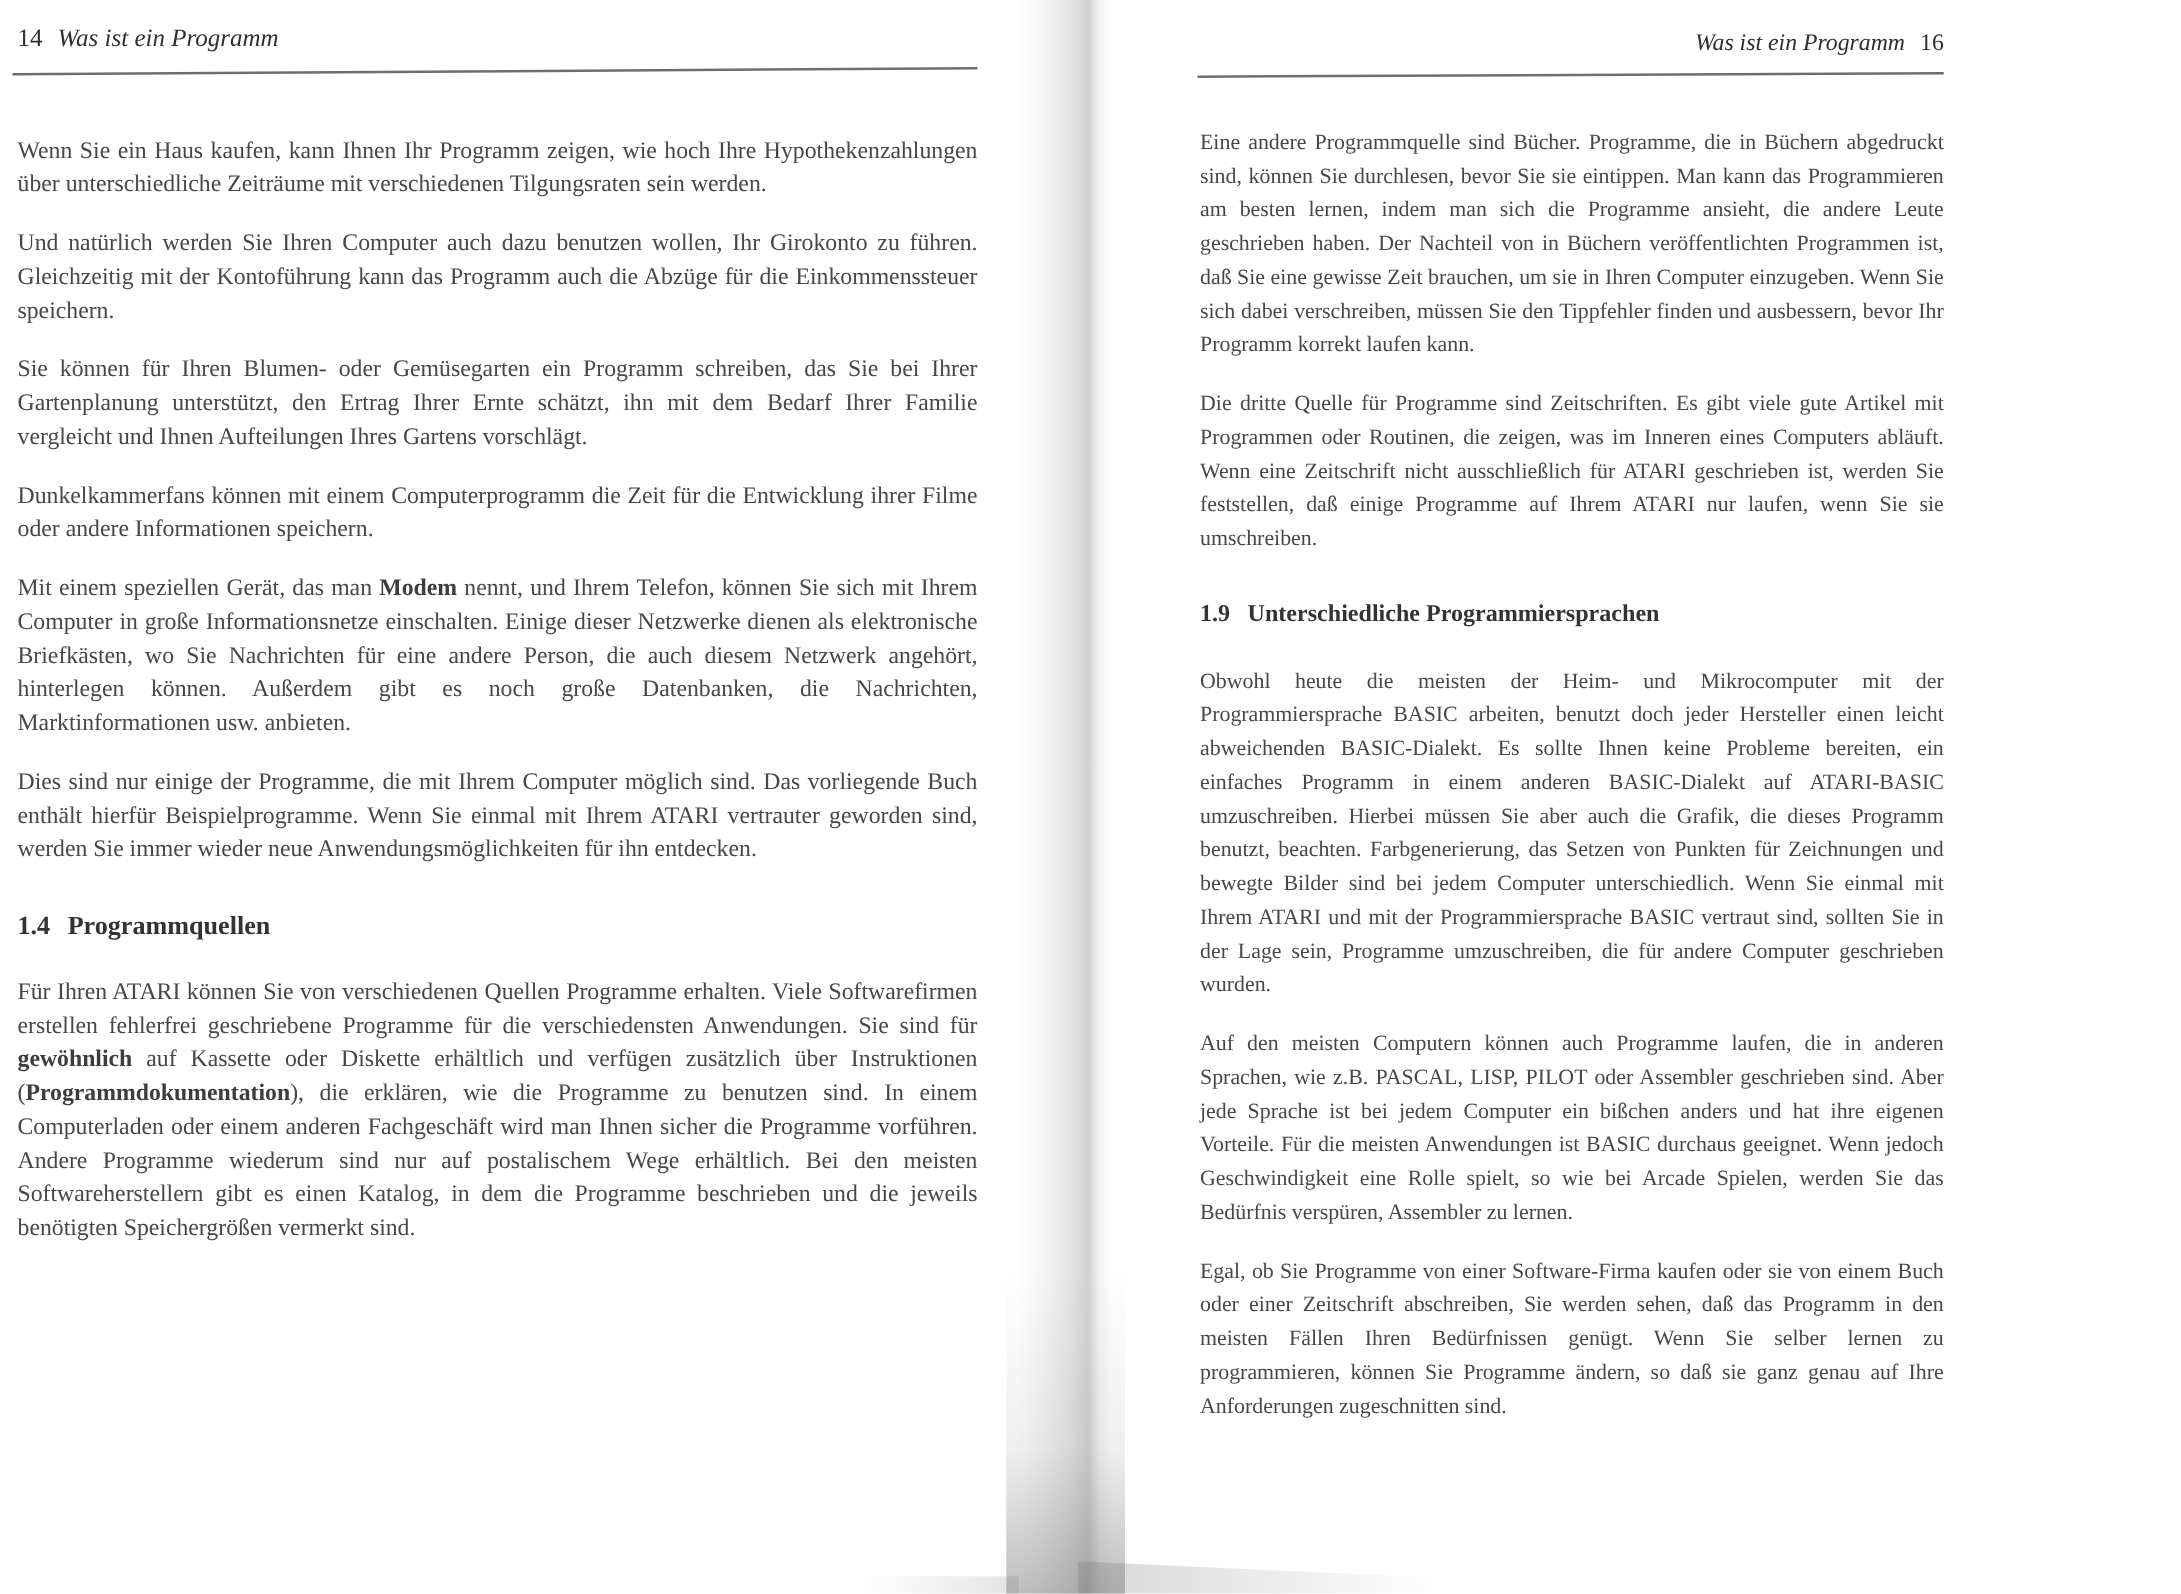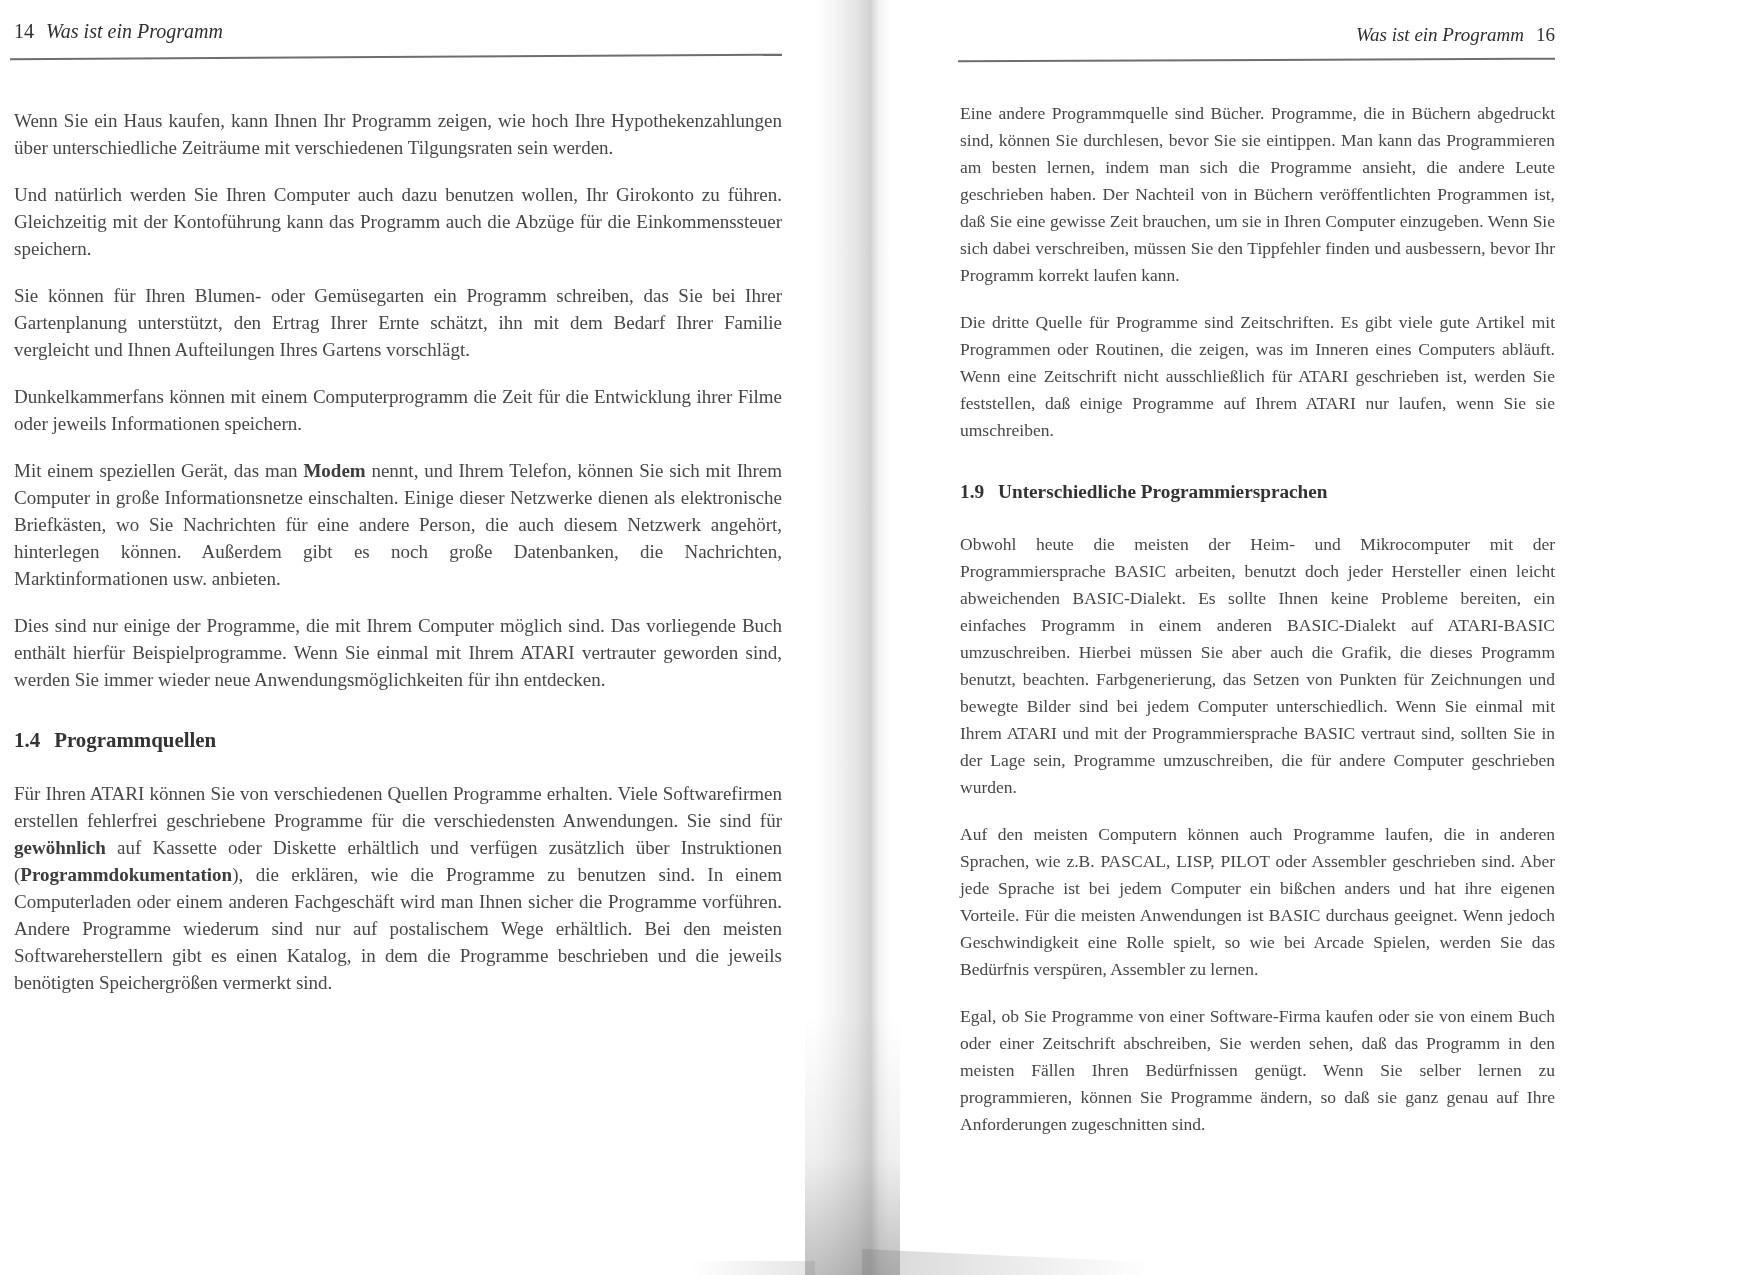--- a/index.html
+++ b/index.html
@@ -65,21 +65,21 @@
 <body>
 
 <div id="left-header" class="page-header">
   <span class="header-num">14</span><span class="header-title">Was ist ein Programm</span>
 </div>
 <div id="left-rule" class="rule"></div>
 <div id="left-content" class="page-content">
     <p class="para"><span>Wenn Sie ein Haus kaufen, kann Ihnen Ihr Programm zeigen, wie hoch Ihre Hypothekenzahlungen über unterschiedliche Zeiträume mit verschiedenen Tilgungsraten sein werden.</span></p>
     <p class="para"><span>Und natürlich werden Sie Ihren Computer auch dazu benutzen wollen, Ihr Girokonto zu führen. Gleichzeitig mit der Kontoführung kann das Programm auch die Abzüge für die Einkommenssteuer speichern.</span></p>
     <p class="para"><span>Sie können für Ihren Blumen- oder Gemüsegarten ein Programm schreiben, das Sie bei Ihrer Gartenplanung unterstützt, den Ertrag Ihrer Ernte schätzt, ihn mit dem Bedarf Ihrer Familie vergleicht und Ihnen Aufteilungen Ihres Gartens vorschlägt.</span></p>
-    <p class="para"><span>Dunkelkammerfans können mit einem Computerprogramm die Zeit für die Entwicklung ihrer Filme oder jeweils Informationen speichern.</span></p>
+    <p class="para"><span>Dunkelkammerfans können mit einem Computerprogramm die Zeit für die Entwicklung ihrer Filme oder andere Informationen speichern.</span></p>
     <p class="para"><span>Mit einem speziellen Gerät, das man </span><span class="bold">Modem</span><span> nennt, und Ihrem Telefon, können Sie sich mit Ihrem Computer in große Informationsnetze einschalten. Einige dieser Netzwerke dienen als elektronische Briefkästen, wo Sie Nachrichten für eine andere Person, die auch diesem Netzwerk angehört, hinterlegen können. Außerdem gibt es noch große Datenbanken, die Nachrichten, Marktinformationen usw. anbieten.</span></p>
     <p class="para"><span>Dies sind nur einige der Programme, die mit Ihrem Computer möglich sind. Das vorliegende Buch enthält hierfür Beispielprogramme. Wenn Sie einmal mit Ihrem ATARI vertrauter geworden sind, werden Sie immer wieder neue Anwendungsmöglichkeiten für ihn entdecken.</span></p>
     <h2 class="section-heading"><span class="h-num">1.4</span><span class="h-title">Programmquellen</span></h2>
     <p class="para"><span>Für Ihren ATARI können Sie von verschiedenen Quellen Programme erhalten. Viele Softwarefirmen erstellen fehlerfrei geschriebene Programme für die verschiedensten Anwendungen. Sie sind für </span><span class="bold">gewöhnlich</span><span> auf Kassette oder Diskette erhältlich und verfügen zusätzlich über Instruktionen (</span><span class="bold">Programmdokumentation</span><span>), die erklären, wie die Programme zu benutzen sind. In einem Computerladen oder einem anderen Fachgeschäft wird man Ihnen sicher die Programme vorführen. Andere Programme wiederum sind nur auf postalischem Wege erhältlich. Bei den meisten Softwareherstellern gibt es einen Katalog, in dem die Programme beschrieben und die jeweils benötigten Speichergrößen vermerkt sind.</span></p>
   </div>
 
 <div id="gutter-shadow"></div>
 <div id="gutter-shadow-bottom"></div>
 <div id="bottom-wedge-right"></div>
 <div id="bottom-wedge-left"></div>

